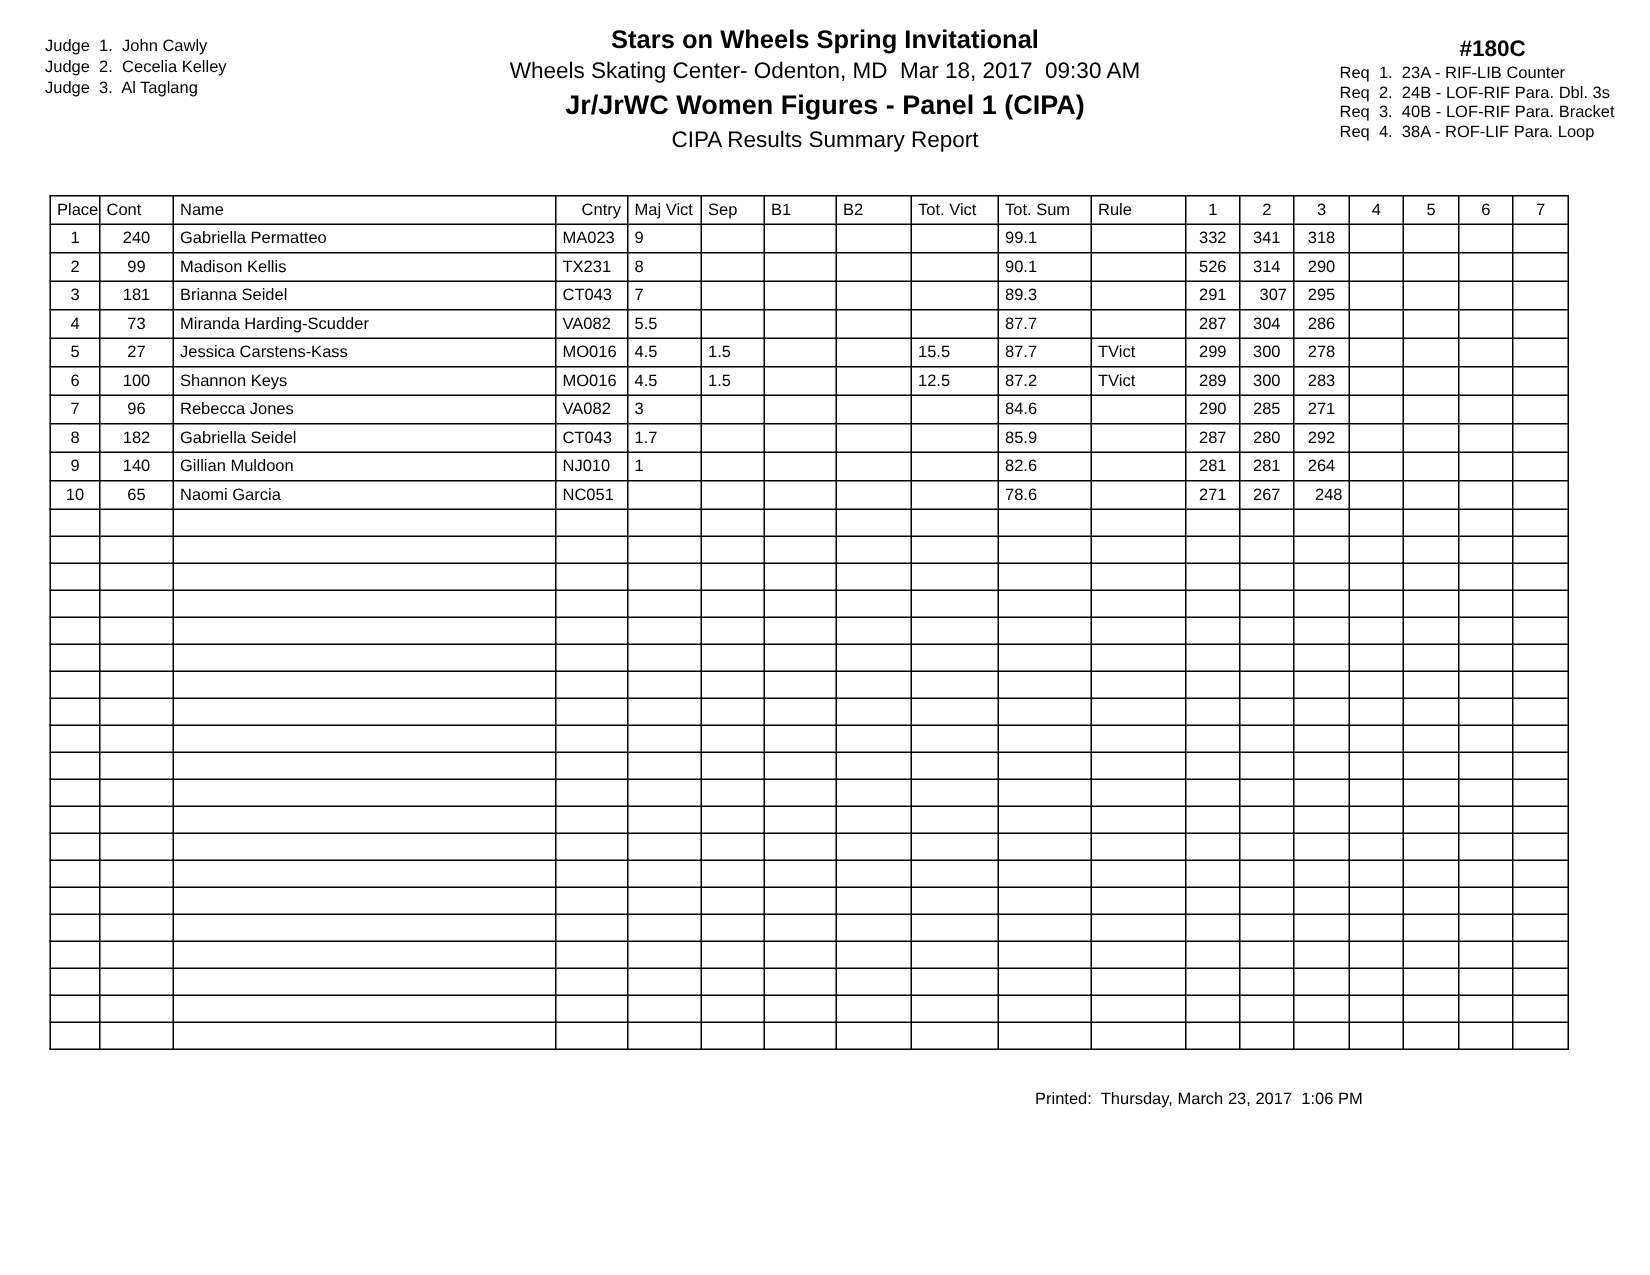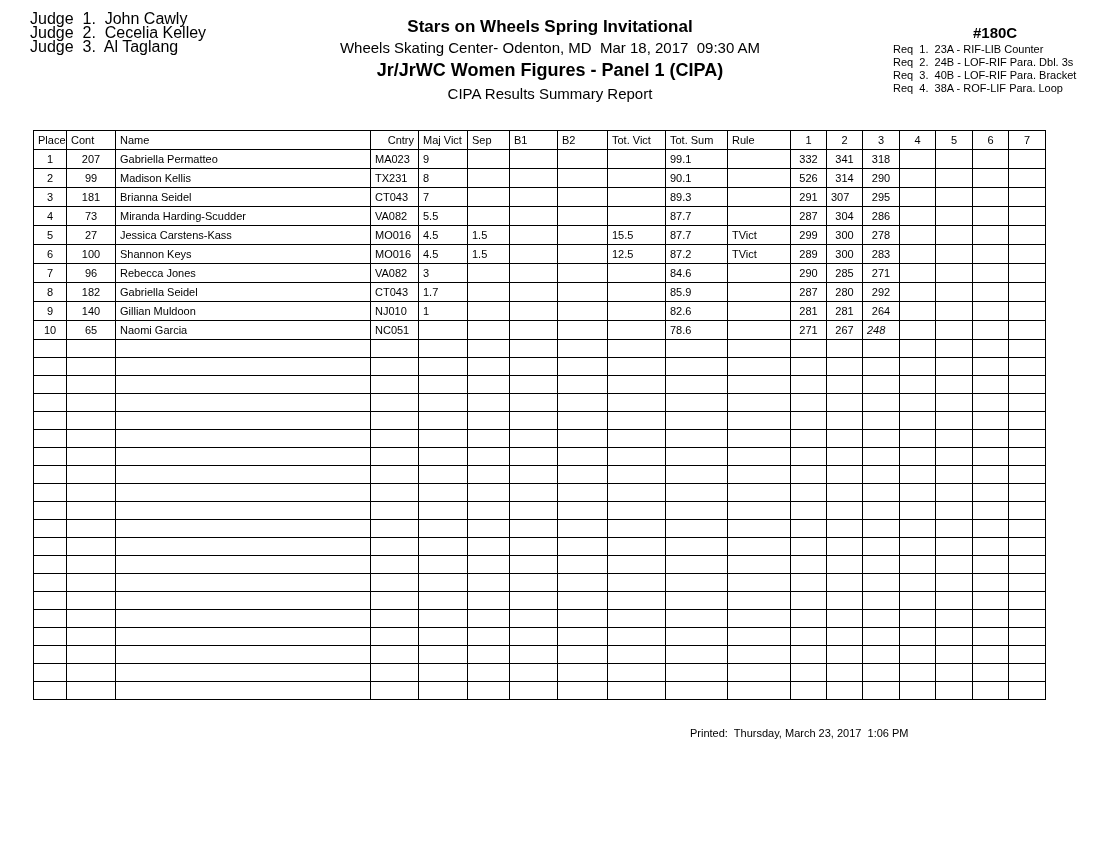--- a/index.html
+++ b/index.html
@@ -11,22 +11,22 @@
     background: #ffffff;
     color: #000000;
     font-family: "Liberation Sans", sans-serif;
     overflow: hidden;
   }
   .pre { white-space: pre; }
 
   .judges {
     position: absolute;
     left: 30px;
-    top: 12px;
-    font-size: 16px;
+    top: 24px;
+    font-size: 11px;
     line-height: 14px;
   }
 
   .center-head {
     position: absolute;
     left: 0;
     top: 16px;
     width: 1100px;
     text-align: center;
   }
@@ -142,21 +142,21 @@
           <th style="text-align: center;">3</th>
           <th style="text-align: center;">4</th>
           <th style="text-align: center;">5</th>
           <th style="text-align: center;">6</th>
           <th style="text-align: center;">7</th>
         </tr>
       </thead>
       <tbody>
         <tr>
           <td style="text-align: center;">1</td>
-          <td style="text-align: center;">207</td>
+          <td style="text-align: center;">240</td>
           <td style="text-align: left;">Gabriella Permatteo</td>
           <td style="text-align: left;">MA023</td>
           <td style="text-align: left;">9</td>
           <td style="text-align: left;"></td>
           <td style="text-align: left;"></td>
           <td style="text-align: left;"></td>
           <td style="text-align: left;"></td>
           <td style="text-align: left;">99.1</td>
           <td style="text-align: left;"></td>
           <td style="text-align: center;">332</td>
@@ -193,21 +193,21 @@
           <td style="text-align: left;">Brianna Seidel</td>
           <td style="text-align: left;">CT043</td>
           <td style="text-align: left;">7</td>
           <td style="text-align: left;"></td>
           <td style="text-align: left;"></td>
           <td style="text-align: left;"></td>
           <td style="text-align: left;"></td>
           <td style="text-align: left;">89.3</td>
           <td style="text-align: left;"></td>
           <td style="text-align: center;">291</td>
-          <td style="text-align: left; margin-top: 32px;">307</td>
+          <td style="text-align: right; margin-top: 32px;">307</td>
           <td style="text-align: center;">295</td>
           <td style="text-align: center;"></td>
           <td style="text-align: center;"></td>
           <td style="text-align: center;"></td>
           <td style="text-align: center;"></td>
         </tr>
         <tr>
           <td style="text-align: center;">4</td>
           <td style="text-align: center;">73</td>
           <td style="text-align: left;">Miranda Harding-Scudder</td>
@@ -334,21 +334,21 @@
           <td style="text-align: left;">NC051</td>
           <td style="text-align: left;"></td>
           <td style="text-align: left;"></td>
           <td style="text-align: left;"></td>
           <td style="text-align: left;"></td>
           <td style="text-align: left;"></td>
           <td style="text-align: left;">78.6</td>
           <td style="text-align: left;"></td>
           <td style="text-align: center;">271</td>
           <td style="text-align: center;">267</td>
-          <td style="text-align: left; font-style: italic;">248</td>
+          <td style="text-align: right;">248</td>
           <td style="text-align: center;"></td>
           <td style="text-align: center;"></td>
           <td style="text-align: center;"></td>
           <td style="text-align: center;"></td>
         </tr>
         <tr>
           <td style="text-align: center;"></td>
           <td style="text-align: center;"></td>
           <td style="text-align: left;"></td>
           <td style="text-align: left;"></td>

